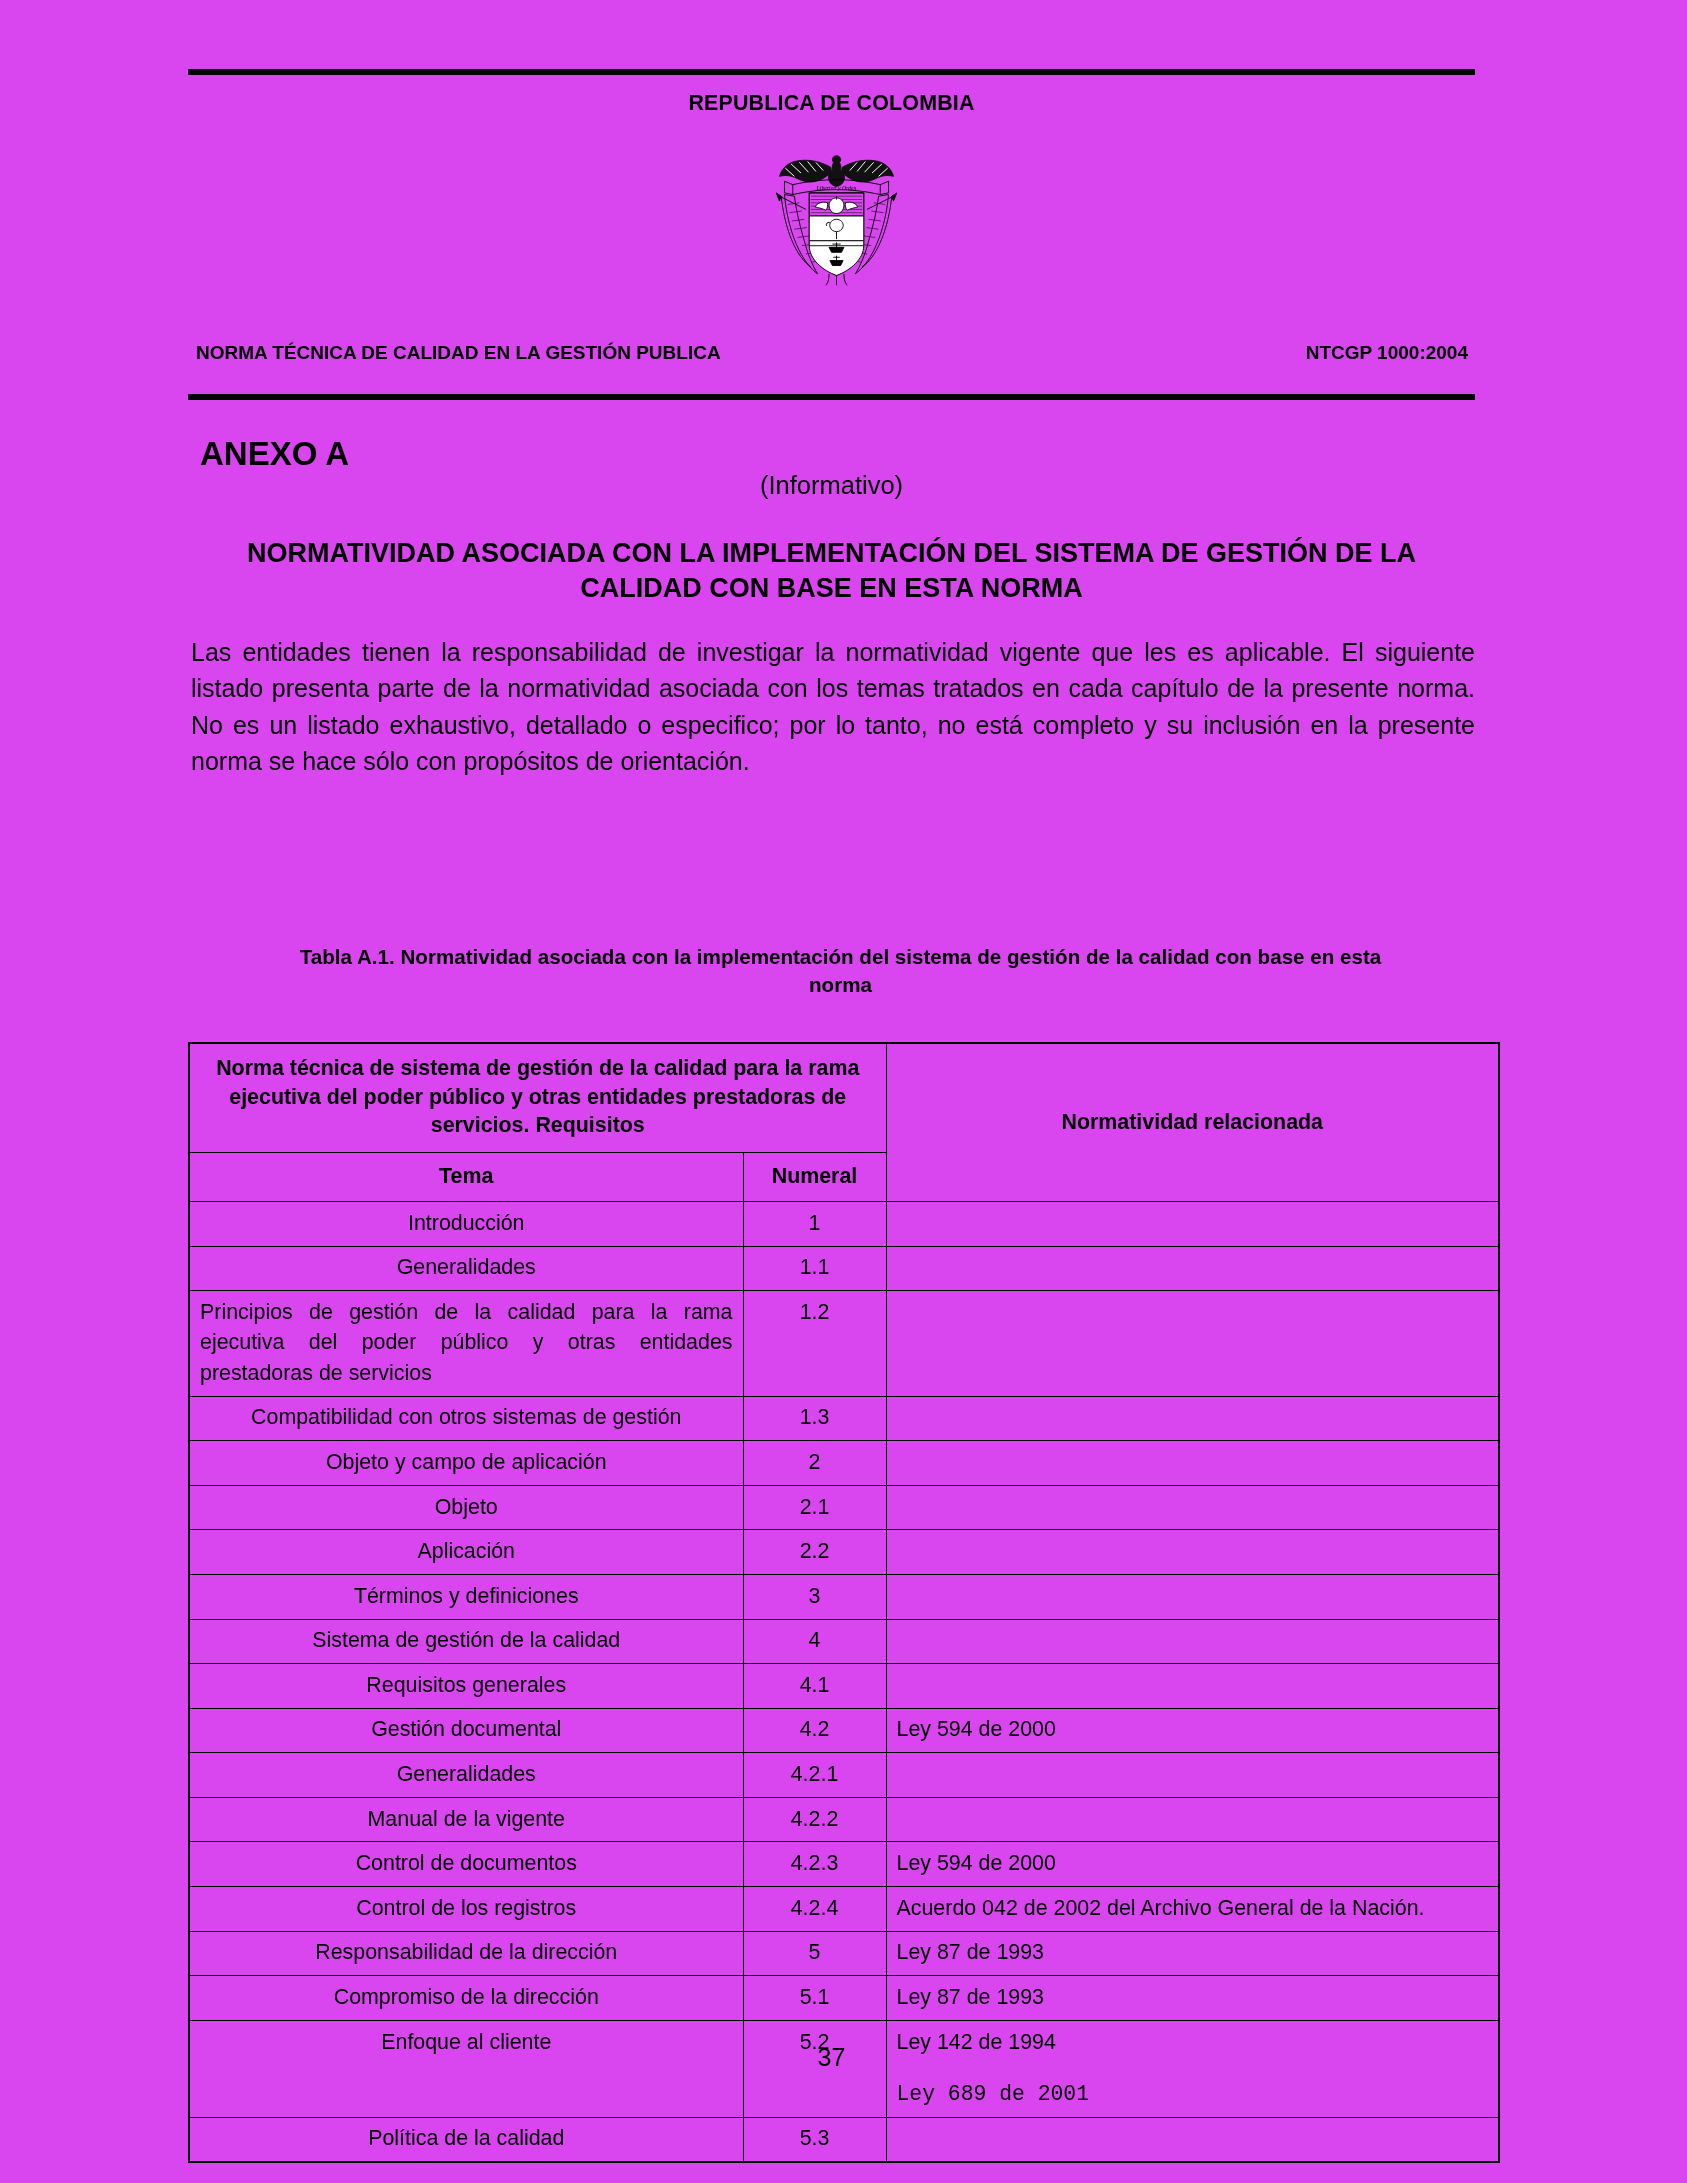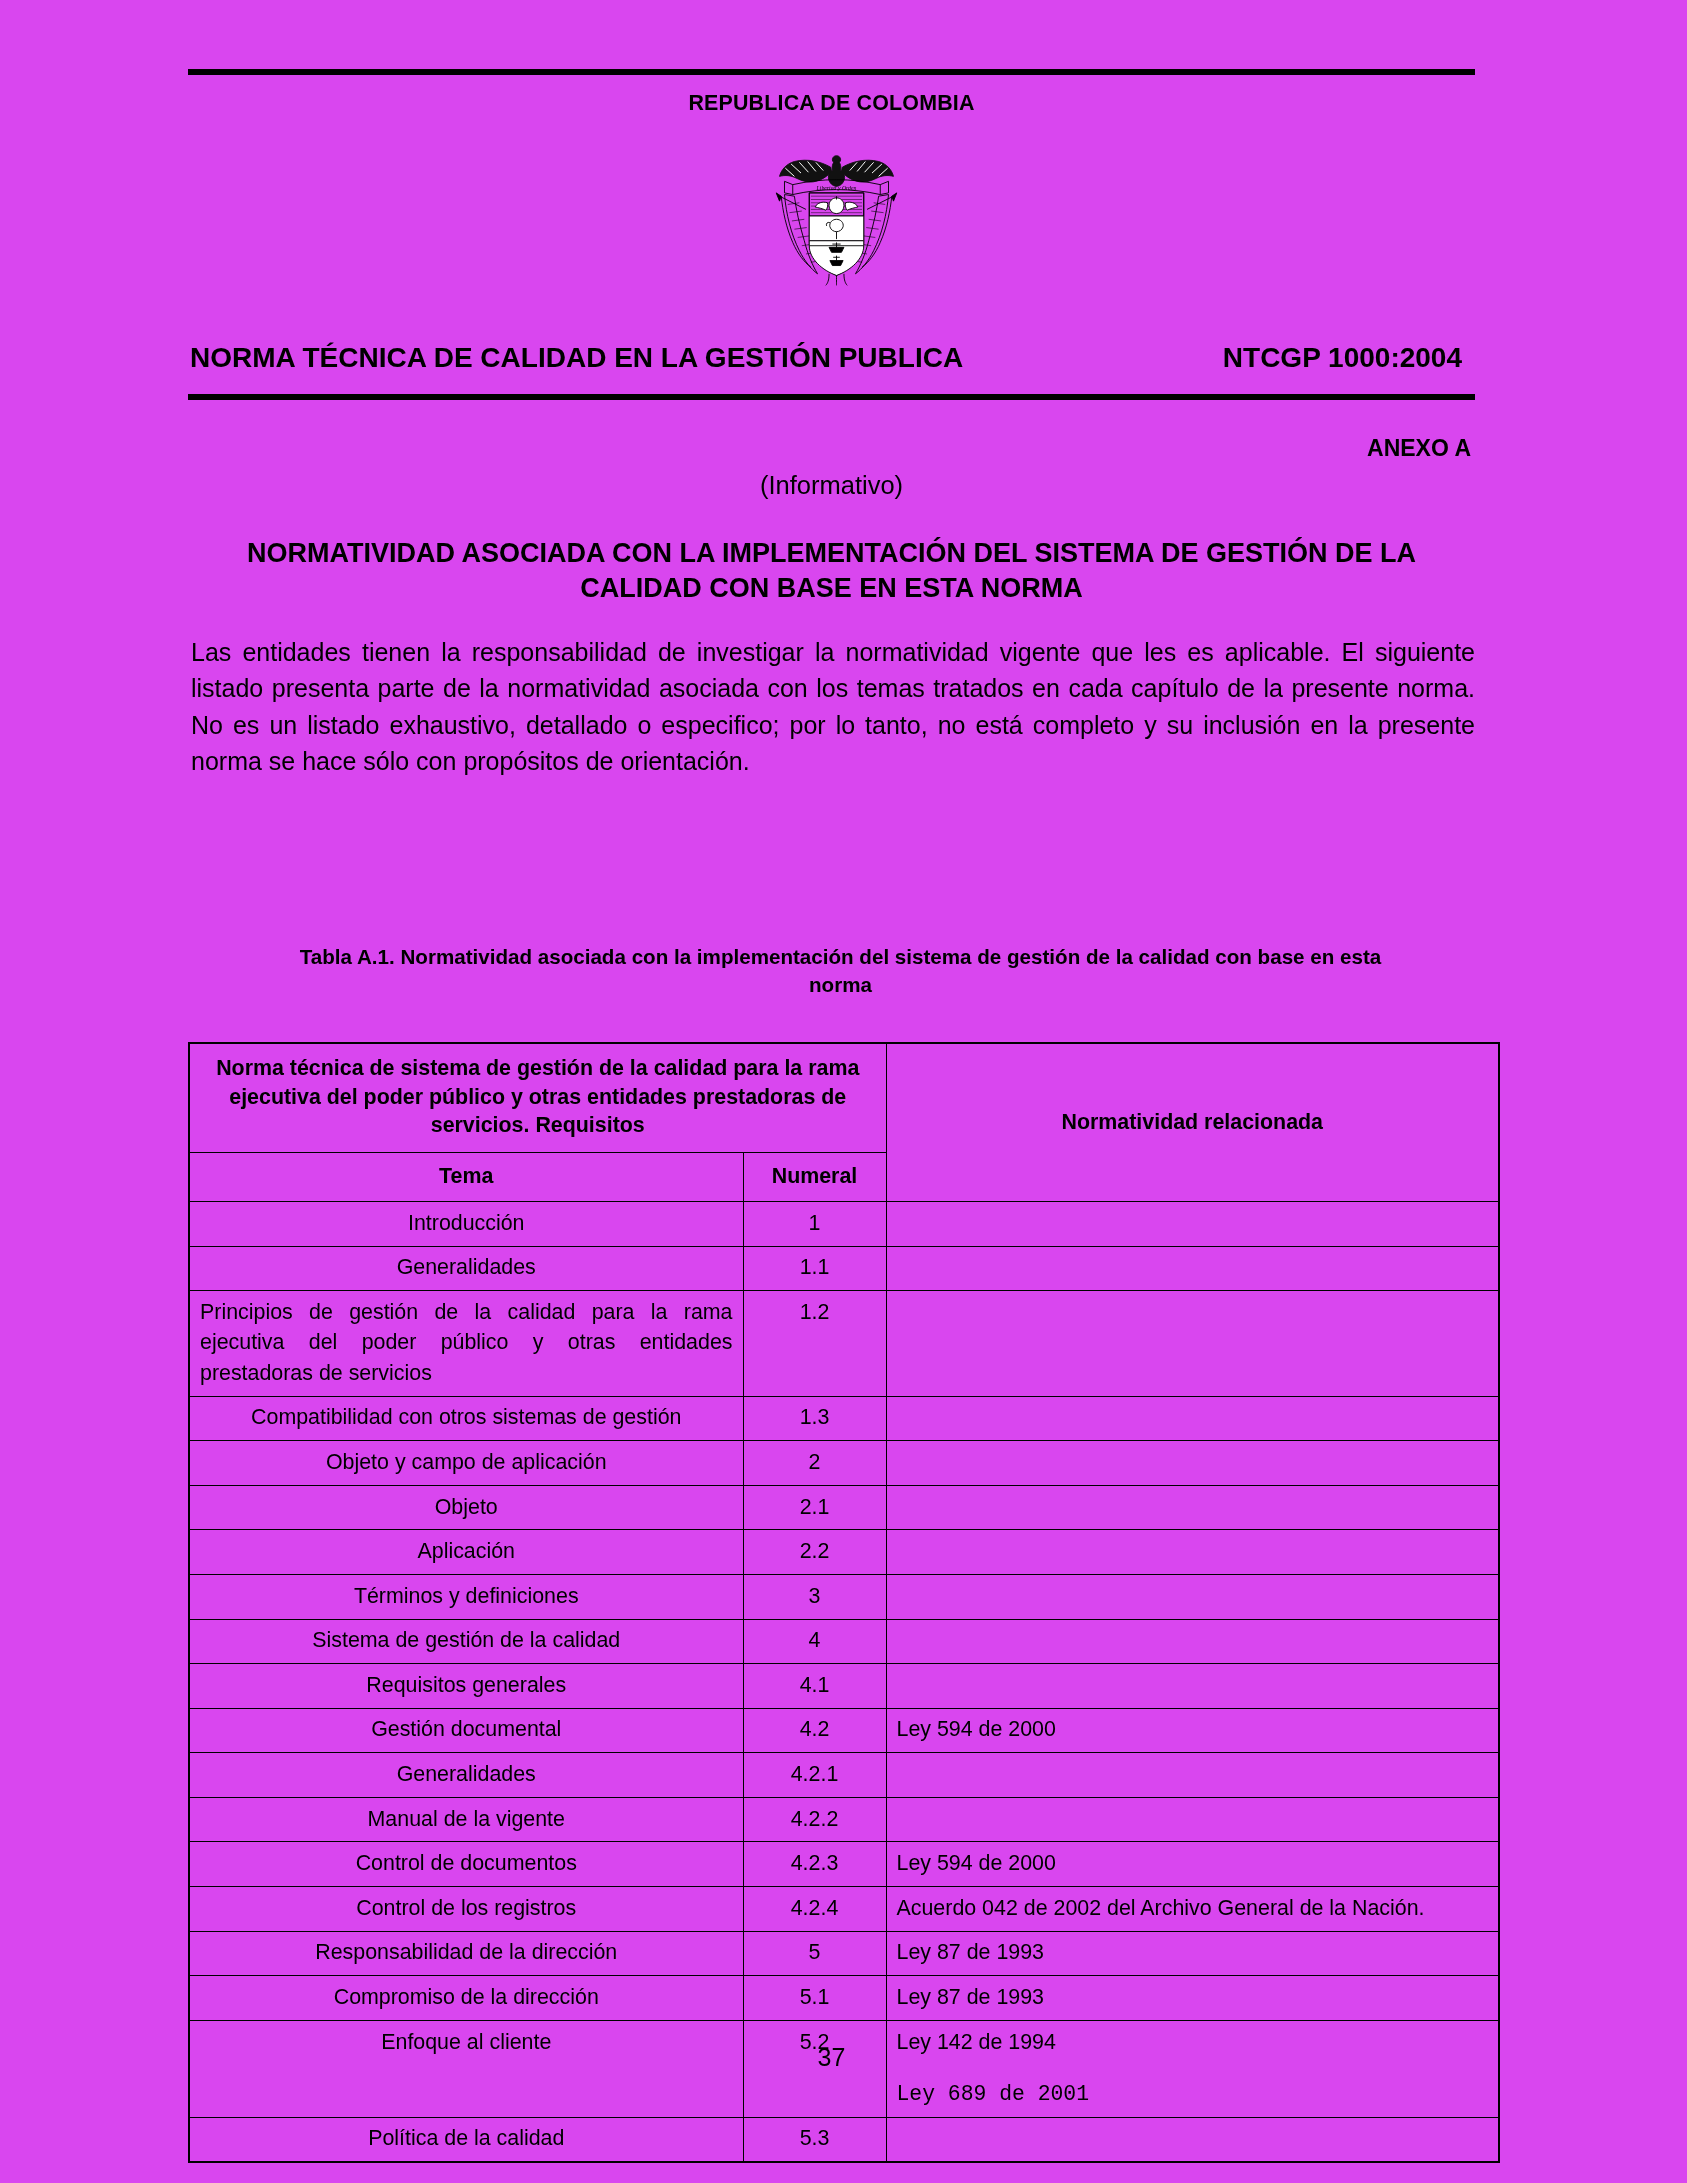--- a/index.html
+++ b/index.html
@@ -44,49 +44,49 @@
     position: absolute;
     left: 758px;
     top: 145px;
     width: 157px;
     height: 142px;
   }
   .crest svg { display: block; width: 100%; height: 100%; }
 
   .title-row {
     position: absolute;
-    left: 190px;
+    left: 196px;
     top: 342px;
     width: 1287px;
     display: flex;
     align-items: baseline;
     justify-content: space-between;
-    font-size: 28px;
+    font-size: 19px;
     font-weight: bold;
   }
   .title-row .doc-title { white-space: nowrap; }
   .title-row .doc-code { white-space: nowrap; padding-right: 15px; }
 
   .title-rule {
     position: absolute;
     left: 188px;
     top: 394px;
     width: 1287px;
     height: 5.8px;
     background: #000000;
   }
 
   
   .annex-title {
     position: absolute;
-    left: 184px;
+    left: 200px;
     top: 435px;
     width: 1287px;
-    text-align: right;
-    font-size: 23px;
+    text-align: left;
+    font-size: 33px;
     font-weight: bold;
   }
   .annex-sub {
     position: absolute;
     left: 188px;
     top: 471px;
     width: 1287px;
     text-align: center;
     font-size: 25.5px;
     font-weight: normal;

